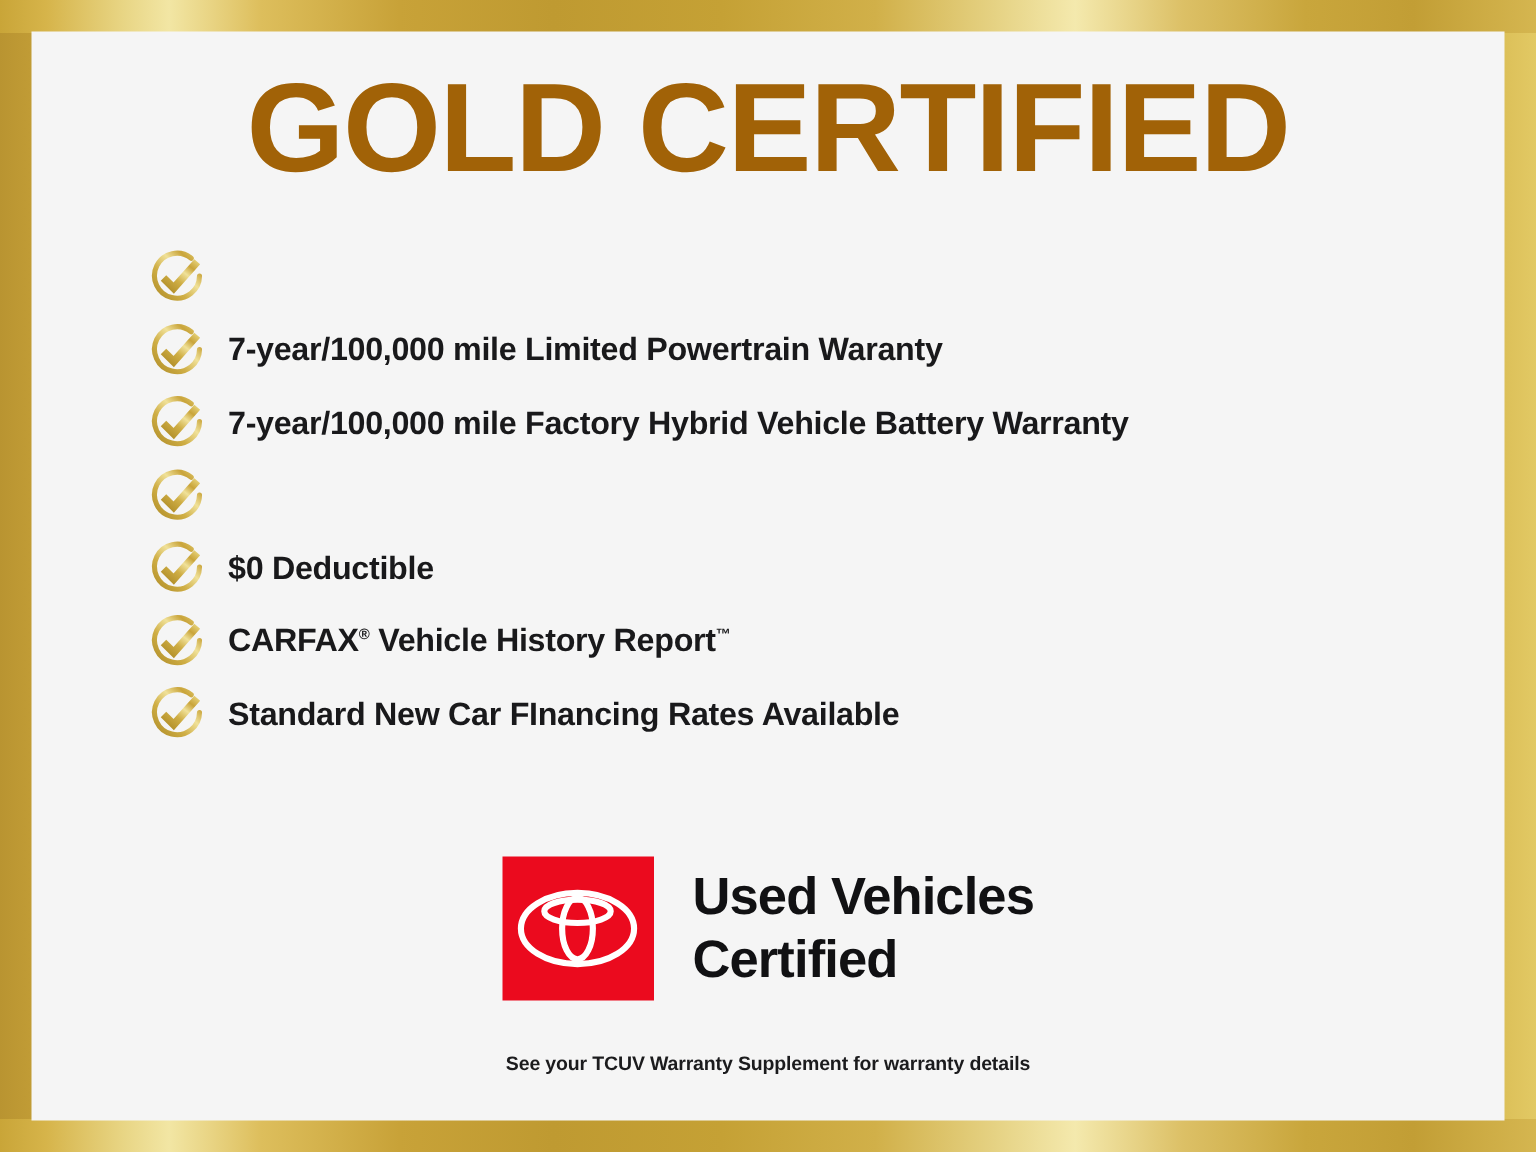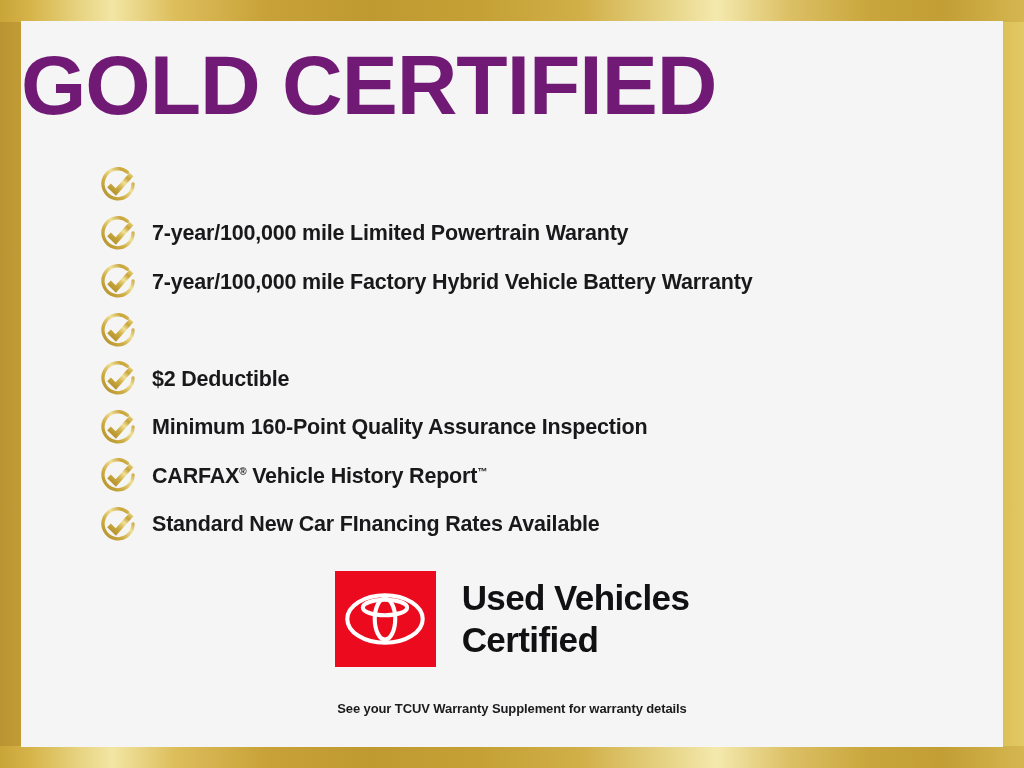--- a/index.html
+++ b/index.html
@@ -77,27 +77,27 @@
     background: #f5f5f5;
     box-sizing: border-box;
   }
 
   
   .title {
     position: absolute;
     left: 0;
     top: 18px;
     width: 982px;
-    text-align: left;
+    text-align: center;
     font-family: "Liberation Sans", sans-serif;
     font-weight: bold;
     font-size: 84px;
     line-height: 92px;
     letter-spacing: -1px;
-    color: #701a75;
+    color: #a16207;
     white-space: nowrap;
   }
 
   
   .features {
     position: absolute;
     left: 75px;
     top: 140px;
     width: 900px;
   }
@@ -231,32 +231,23 @@
         </span>
       </div>
 
       <div class="feature-row">
         <span class="check-icon">
           <svg viewBox="0 0 44 44" width="44" height="44">
             <path d="M31.5 9.2 A15 15 0 1 0 37 21" fill="none" stroke="url(#g1)" stroke-width="3.4" stroke-linecap="round"></path>
             <path d="M13 22.3 L19.8 29 L35.5 11.5" fill="none" stroke="url(#g1)" stroke-width="5.2" stroke-linecap="butt" stroke-linejoin="miter"></path>
           </svg>
         </span>
-        <span class="feature-text">$2 Deductible</span>
-      </div>
-
-      <div class="feature-row">
-        <span class="check-icon">
-          <svg viewBox="0 0 44 44" width="44" height="44">
-            <path d="M31.5 9.2 A15 15 0 1 0 37 21" fill="none" stroke="url(#g1)" stroke-width="3.4" stroke-linecap="round"></path>
-            <path d="M13 22.3 L19.8 29 L35.5 11.5" fill="none" stroke="url(#g1)" stroke-width="5.2" stroke-linecap="butt" stroke-linejoin="miter"></path>
-          </svg>
-        </span>
-        <span class="feature-text">Minimum 160-Point Quality Assurance Inspection</span>
-      </div>
+        <span class="feature-text">$0 Deductible</span>
+      </div>
+
 
       <div class="feature-row">
         <span class="check-icon">
           <svg viewBox="0 0 44 44" width="44" height="44">
             <path d="M31.5 9.2 A15 15 0 1 0 37 21" fill="none" stroke="url(#g1)" stroke-width="3.4" stroke-linecap="round"></path>
             <path d="M13 22.3 L19.8 29 L35.5 11.5" fill="none" stroke="url(#g1)" stroke-width="5.2" stroke-linecap="butt" stroke-linejoin="miter"></path>
           </svg>
         </span>
         <span class="feature-text"><span>CARFAX</span><sup>®</sup><span> Vehicle History Report</span><sup>™</sup></span>
       </div>

